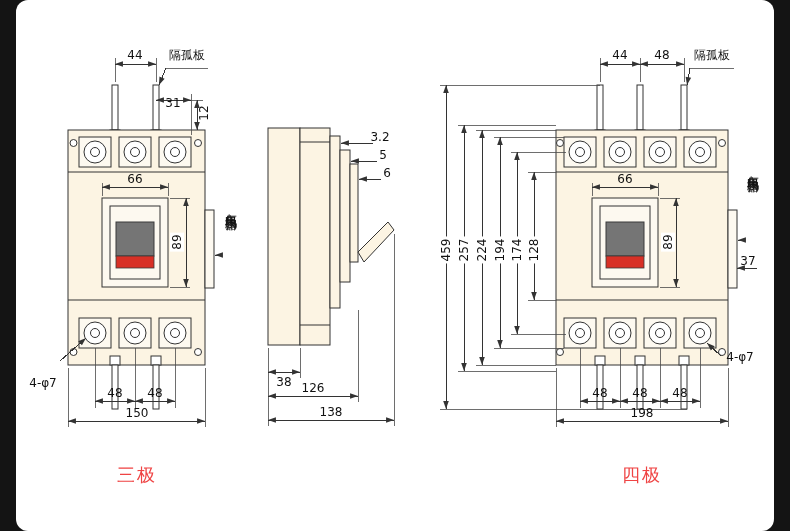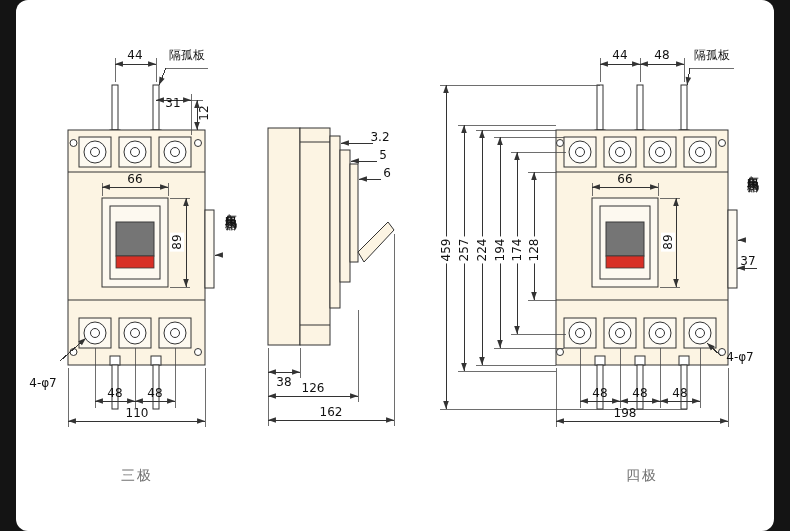--- a/index.html
+++ b/index.html
@@ -42,21 +42,21 @@
   .bg { background: #fff; padding: 0 2px; }
   .vtext {
     position: absolute;
     writing-mode: vertical-rl;
     text-orientation: upright;
     font-size: 12px;
     letter-spacing: 1px;
     color: #111;
     white-space: nowrap;
   }
-  .cap { font-size: 14px; color: #737373; letter-spacing: 2px; }
+  .cap { font-size: 18px; color: #ef4444; letter-spacing: 2px; }
 </style>
 </head>
 <body>
 
 <div class="stage">
   <div class="paper"></div>
 
   <svg class="linework" width="790" height="531" viewBox="0 0 790 531">
     <defs>
       <marker id="arr" viewBox="0 0 10 10" refX="9.3" refY="5" markerWidth="9" markerHeight="9" orient="auto-start-reverse">
@@ -320,42 +320,42 @@
   <span class="dim" style="left:135px;top:48px">44</span>
   <span class="dim" style="left:187px;top:48px">隔孤板</span>
   <span class="dim" style="left:173px;top:96px">31</span>
   <span class="dim rot" style="left:204px;top:113px">12</span>
   <span class="dim" style="left:135px;top:172px">66</span>
   <span class="dim rot bg" style="left:177px;top:242px">89</span>
   <span class="vtext" style="left:222px;top:204px">欠电压脱扣器</span>
   <span class="dim" style="left:43px;top:376px">4-φ7</span>
   <span class="dim" style="left:115px;top:386px">48</span>
   <span class="dim" style="left:155px;top:386px">48</span>
-  <span class="dim" style="left:137px;top:406px">110</span>
+  <span class="dim" style="left:137px;top:406px">150</span>
   <span class="dim cap" style="left:137px;top:468px">三极</span>
 
   <span class="dim" style="left:380px;top:130px">3.2</span>
   <span class="dim" style="left:383px;top:148px">5</span>
   <span class="dim" style="left:387px;top:166px">6</span>
   <span class="dim" style="left:284px;top:375px">38</span>
   <span class="dim" style="left:313px;top:381px">126</span>
-  <span class="dim" style="left:331px;top:405px">162</span>
+  <span class="dim" style="left:331px;top:405px">138</span>
 
   <span class="dim" style="left:620px;top:48px">44</span>
   <span class="dim" style="left:662px;top:48px">48</span>
   <span class="dim" style="left:712px;top:48px">隔孤板</span>
   <span class="dim rot bg" style="left:446px;top:250px">459</span>
   <span class="dim rot bg" style="left:464px;top:250px">257</span>
   <span class="dim rot bg" style="left:482px;top:250px">224</span>
   <span class="dim rot bg" style="left:500px;top:250px">194</span>
   <span class="dim rot bg" style="left:517px;top:250px">174</span>
   <span class="dim rot bg" style="left:534px;top:250px">128</span>
   <span class="dim" style="left:625px;top:172px">66</span>
   <span class="dim rot bg" style="left:668px;top:242px">89</span>
   <span class="vtext" style="left:744px;top:166px">欠电压脱扣器</span>
   <span class="dim" style="left:748px;top:254px">37</span>
   <span class="dim" style="left:740px;top:350px">4-φ7</span>
   <span class="dim" style="left:600px;top:386px">48</span>
   <span class="dim" style="left:640px;top:386px">48</span>
   <span class="dim" style="left:680px;top:386px">48</span>
-  <span class="dim" style="left:625px;top:406px">198</span>
+  <span class="dim" style="left:642px;top:406px">198</span>
   <span class="dim cap" style="left:642px;top:468px">四极</span>
 </div>
 
 </body></html>

